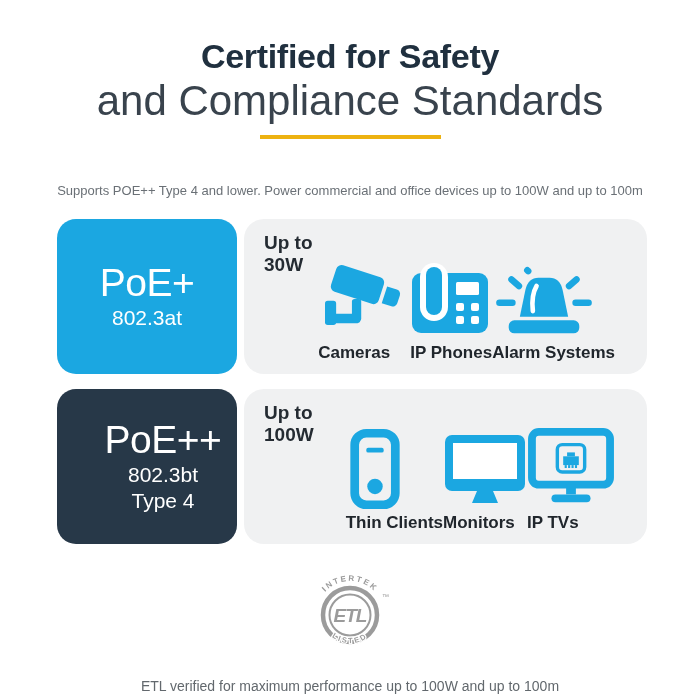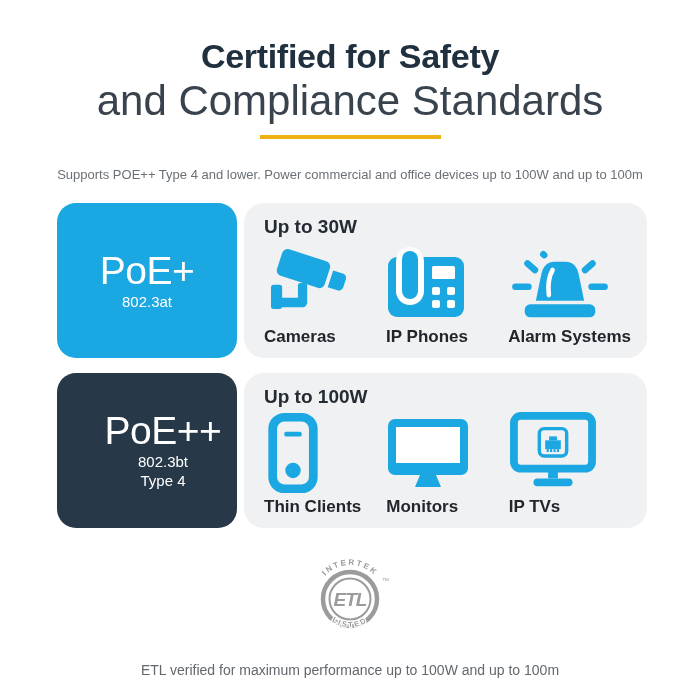--- a/index.html
+++ b/index.html
@@ -13,38 +13,38 @@
   .title-line1 {
     font-size:34px; font-weight:700; color:var(--title-navy,#20303F);
     line-height:1.18; letter-spacing:-0.3px;
   }
   .title-line2 {
     font-size:42px; font-weight:400; color:var(--title-secondary,#39434D); line-height:1.18;
   }
   .title-underline {
     width:181px; height:4px; background:var(--underline-yellow,#EDB211); margin:9px auto 0;
   }
-  .subtitle { margin-top:28px; font-size:13px; color:var(--text-gray,#6A7076); }
+  .subtitle { margin-top:44px; font-size:13px; color:var(--text-gray,#6A7076); }
 
   
   .rows { margin:21px 53px 0 57px; }
   .row { display:flex; gap:7px; height:155px; margin-bottom:15px; }
   .badge {
     width:180px; flex:0 0 180px; border-radius:19px; color:#fff;
     display:flex; flex-direction:column; align-items:center; justify-content:center; text-align:center;
   }
   .badge.blue { background:var(--accent-blue,#1BA7E1); }
   .badge.navy { background:var(--dark-navy,#273848);padding-left:32px; }
   .badge-title { font-size:39px; font-weight:400; letter-spacing:-0.5px; }
-  .badge-line { font-size:15px; line-height:1.25; }
+  .badge-line { font-size:21px; line-height:1.25; }
   .badge-line:first-of-type { margin-top:7px; }
 
   .panel {
     flex:1; background:var(--panel-gray,#F0F1F2); border-radius:20px;
-    padding:13px 16px 11px 20px; display:flex; flex-direction:column;
+    padding:13px 32px 11px 20px; display:flex; flex-direction:row;
   }
   .panel-heading { font-size:19px; font-weight:700; color:#242B32; }
   .panel-items { flex:1; display:flex; align-items:flex-end; }
   .panel-item { flex:1; display:flex; flex-direction:column; align-items:flex-start; }
   .icon-box {
     height:82px; display:flex; align-items:center; justify-content:center;
     color:var(--accent-blue,#1BA7E1);
   }
   .item-label { font-size:17px; font-weight:700; color:#20262C; margin-top:3px; white-space:nowrap; }
 

